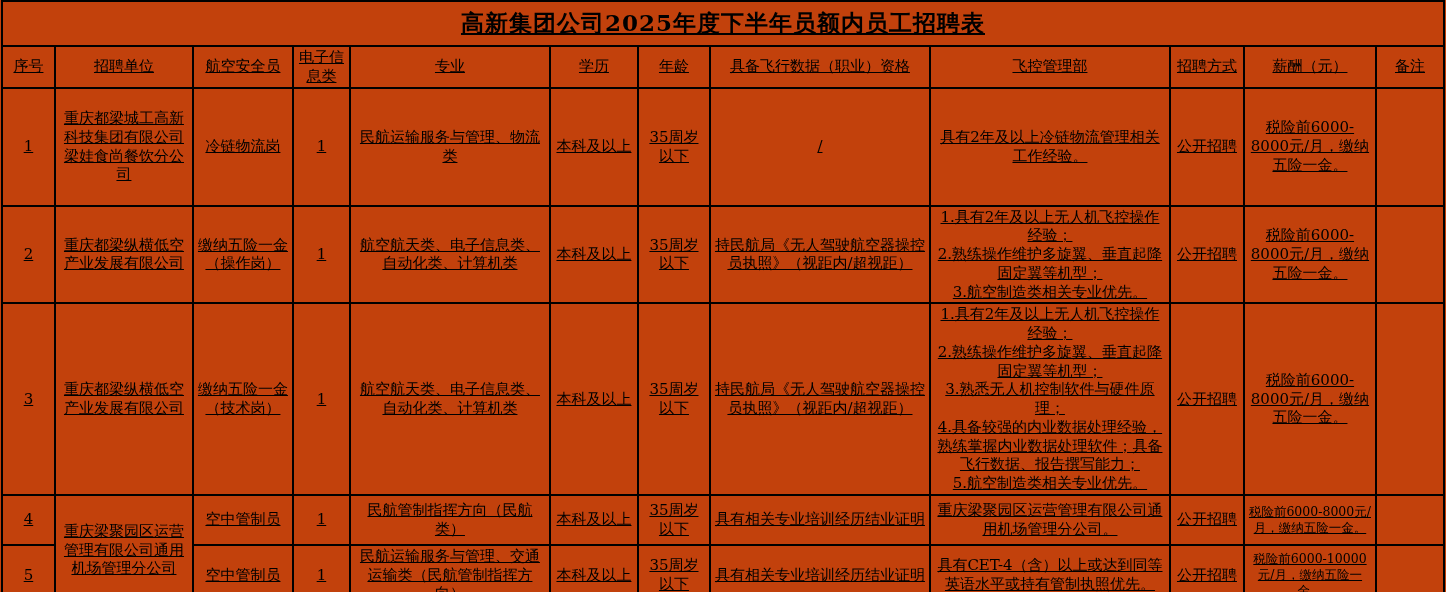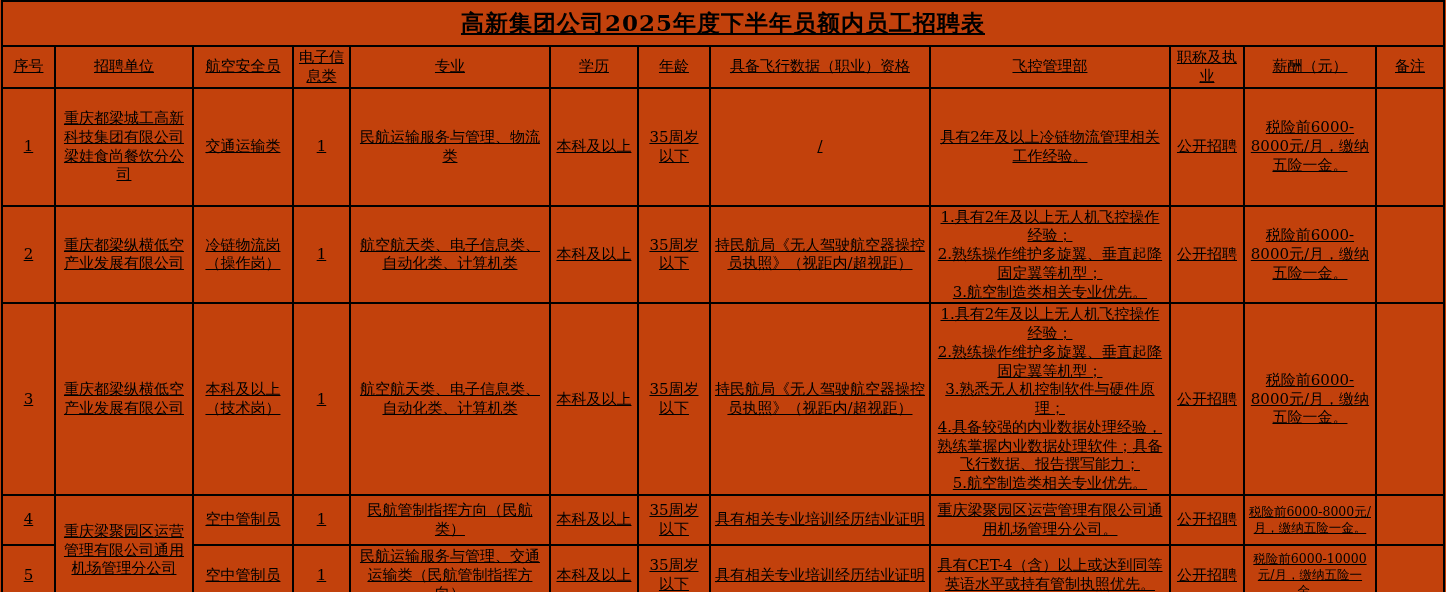--- a/index.html
+++ b/index.html
@@ -89,61 +89,61 @@
     <tr class="header-row">
       <th>序号</th>
       <th>招聘单位</th>
       <th>航空安全员</th>
       <th>电子信息类</th>
       <th>专业</th>
       <th>学历</th>
       <th>年龄</th>
       <th>具备飞行数据（职业）资格</th>
       <th>飞控管理部</th>
-      <th>职称及执业</th>
+      <th>招聘方式</th>
       <th>薪酬（元）</th>
       <th>备注</th>
     </tr>
 
     <tr class="r1">
       <td>1</td>
       <td>重庆都梁城工高新科技集团有限公司梁娃食尚餐饮分公司</td>
-      <td>交通运输类</td>
+      <td>冷链物流岗</td>
       <td>1</td>
       <td>民航运输服务与管理、物流类</td>
       <td>本科及以上</td>
       <td>35周岁以下</td>
       <td>/</td>
       <td>具有2年及以上冷链物流管理相关工作经验。</td>
       <td>公开招聘</td>
       <td class="sal">税险前6000-8000元/月，缴纳五险一金。</td>
       <td></td>
     </tr>
 
     <tr class="r2">
       <td>2</td>
       <td>重庆都梁纵横低空产业发展有限公司</td>
-      <td>冷链物流岗（操作岗）</td>
+      <td>缴纳五险一金（操作岗）</td>
       <td>1</td>
       <td>航空航天类、电子信息类、自动化类、计算机类</td>
       <td>本科及以上</td>
       <td>35周岁以下</td>
       <td>持民航局《无人驾驶航空器操控员执照》（视距内/超视距）</td>
       <td class="list">1.具有2年及以上无人机飞控操作经验；
 2.熟练操作维护多旋翼、垂直起降固定翼等机型；
 3.航空制造类相关专业优先。</td>
       <td>公开招聘</td>
       <td class="sal">税险前6000-8000元/月，缴纳五险一金。</td>
       <td></td>
     </tr>
 
     <tr class="r3">
       <td>3</td>
       <td>重庆都梁纵横低空产业发展有限公司</td>
-      <td>本科及以上（技术岗）</td>
+      <td>缴纳五险一金（技术岗）</td>
       <td>1</td>
       <td>航空航天类、电子信息类、自动化类、计算机类</td>
       <td>本科及以上</td>
       <td>35周岁以下</td>
       <td>持民航局《无人驾驶航空器操控员执照》（视距内/超视距）</td>
       <td class="list">1.具有2年及以上无人机飞控操作经验；
 2.熟练操作维护多旋翼、垂直起降固定翼等机型；
 3.熟悉无人机控制软件与硬件原理；
 4.具备较强的内业数据处理经验，熟练掌握内业数据处理软件；具备飞行数据、报告撰写能力；
 5.航空制造类相关专业优先。</td>

